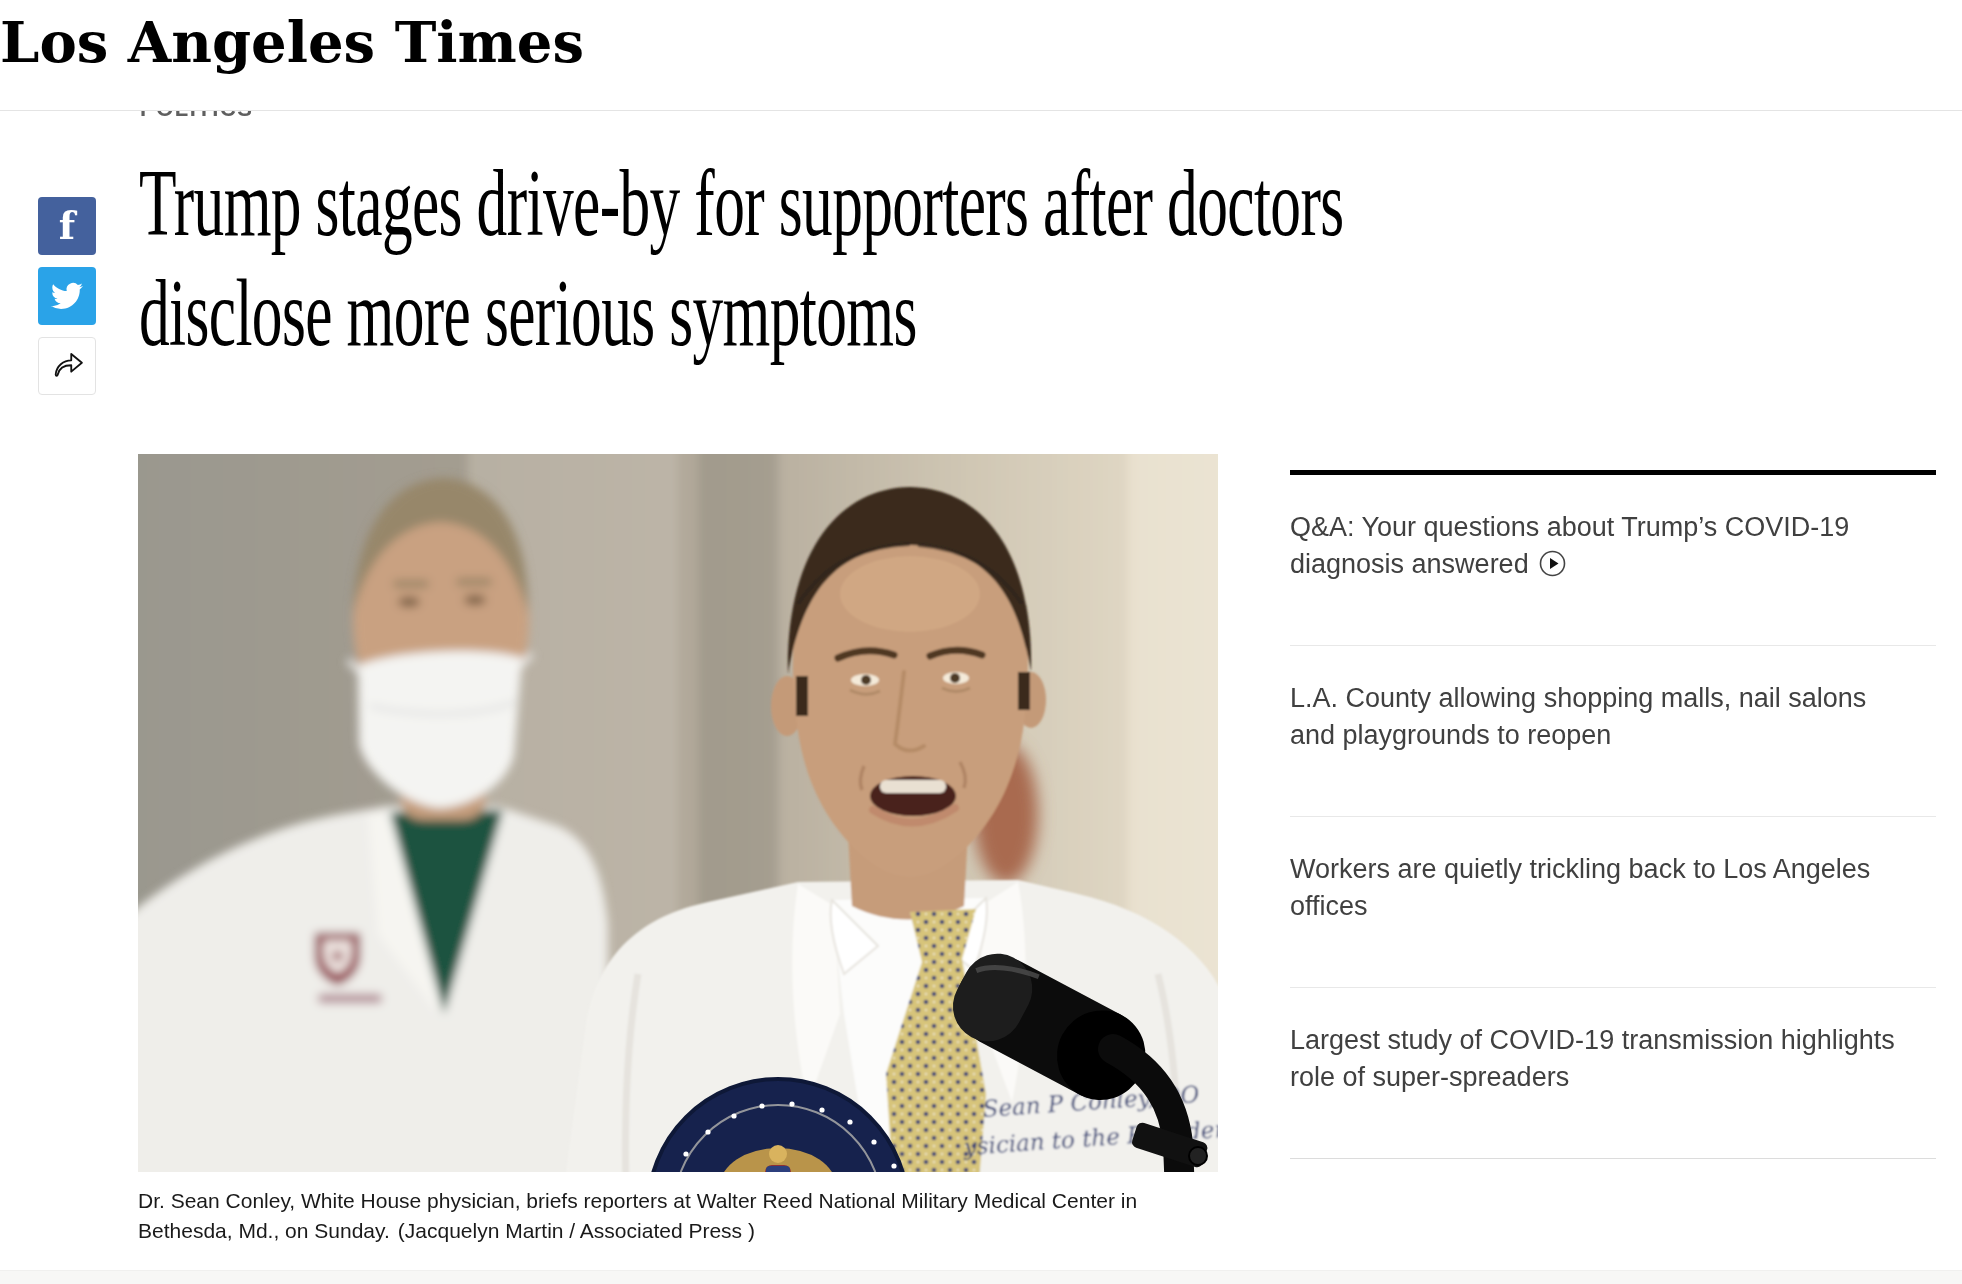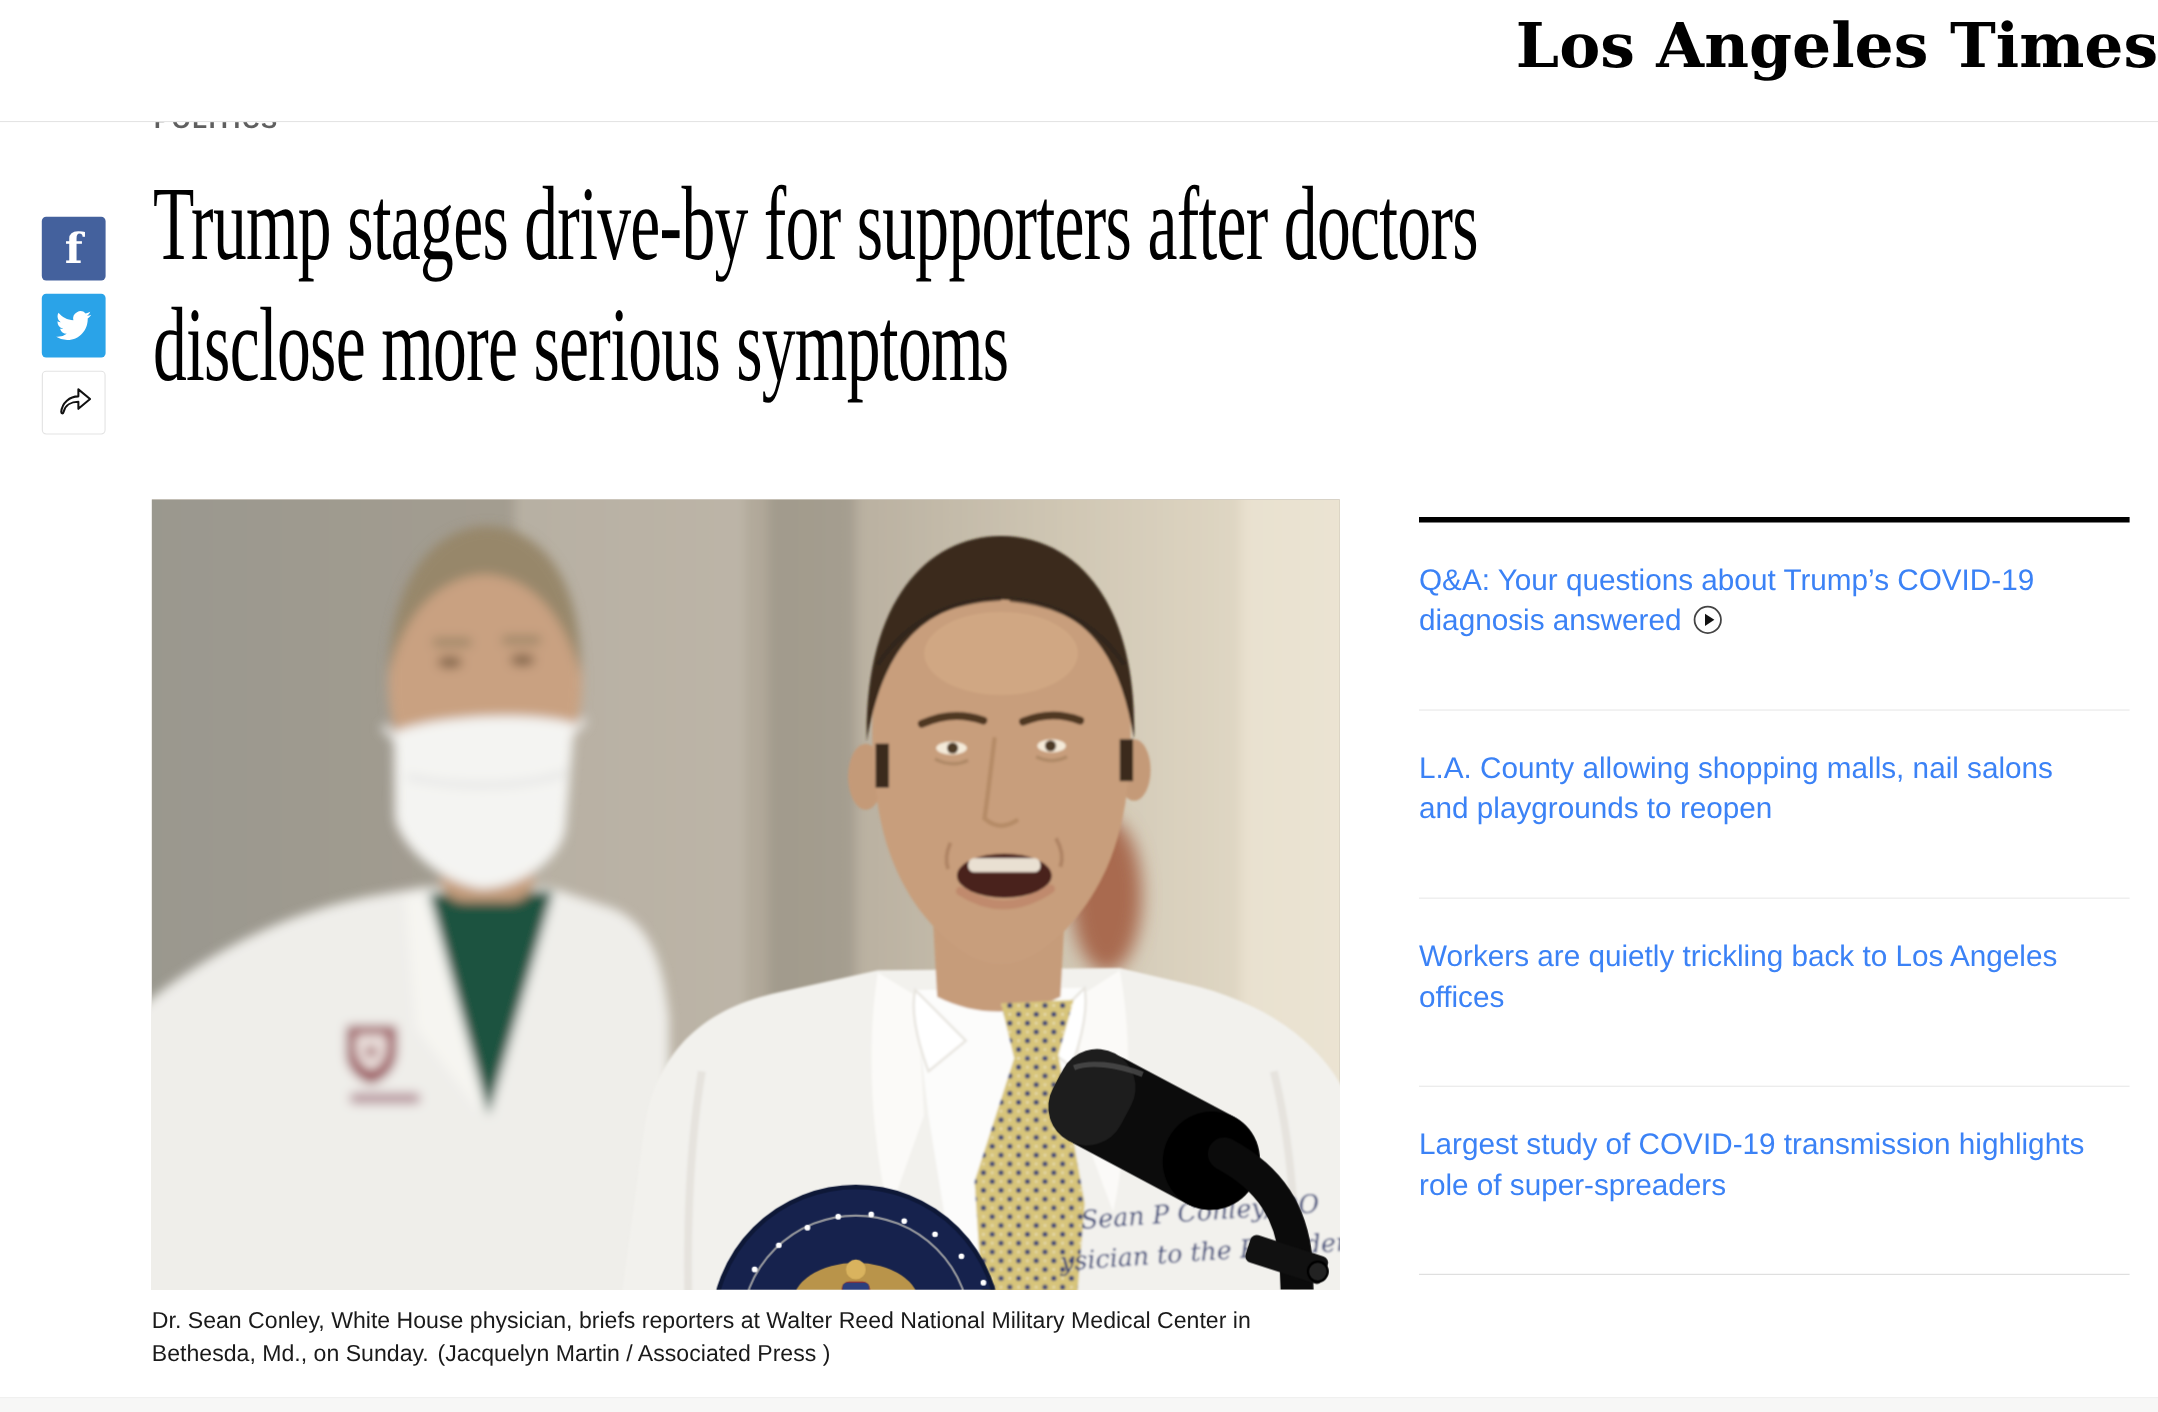--- a/index.html
+++ b/index.html
@@ -1,21 +1,21 @@
 <!DOCTYPE html>
 <html><head>
 <meta charset="utf-8">
 <style>
   html,body{margin:0;padding:0;background:#fff;}
   .page{position:relative;width:1962px;height:1284px;background:#fff;overflow:hidden;
         font-family:"Liberation Sans",sans-serif;}
 
   
   .site-header{position:absolute;left:0;top:0;width:1962px;height:110px;background:#fff;
-               border-bottom:1px solid #e4e4e4;z-index:10;text-align:right;}
+               border-bottom:1px solid #e4e4e4;z-index:10;text-align:left;}
   .masthead{display:inline-block;margin-top:10px;font-family:"DejaVu Serif",serif;
             font-weight:700;font-size:56px;line-height:64px;color:#000;letter-spacing:0px;cursor:pointer;}
 
   
   .eyebrow{position:absolute;left:140px;top:96px;z-index:1;color:#5f5f5f;font-weight:700;
            font-size:22px;letter-spacing:1.5px;}
 
   
   .share-rail{position:absolute;left:38px;top:197px;z-index:3;}
   .share-btn{display:block;width:58px;height:58px;border:none;border-radius:4px;margin:0 0 12px 0;
@@ -41,21 +41,21 @@
 
   
   .sidebar{position:absolute;left:1290px;top:470px;width:646px;}
   .sb-bar{border-top:5px solid #000;}
   .sb-head{padding:26px 0 24px 0;border-bottom:1px solid #e8e8e8;color:#666;font-weight:700;
            font-size:21px;letter-spacing:.8px;cursor:pointer;}
   .sb-chevron{color:#777;font-weight:400;font-size:26px;margin-left:8px;vertical-align:-2px;}
   .sb-list{list-style:none;margin:0;padding:0;}
   .sb-item{padding:34px 0 62px 0;border-bottom:1px solid #e8e8e8;}
   .sb-item:last-child{border-bottom:1px solid #dcdcdc;}
-  .sb-item a{display:block;max-width:620px;color:#3b82f6;text-decoration:none;font-size:27px;
+  .sb-item a{display:block;max-width:620px;color:#404040;text-decoration:none;font-size:27px;
              line-height:37px;cursor:pointer;}
   .play-icon{display:inline-block;vertical-align:-4px;margin-left:10px;cursor:pointer;}
 
   .bottom-strip{position:absolute;left:0;top:1270px;width:1962px;height:14px;background:#f7f7f6;
                 border-top:1px solid #f0f0ef;}
 </style>
 </head>
 <body>
 
 <div class="page">

